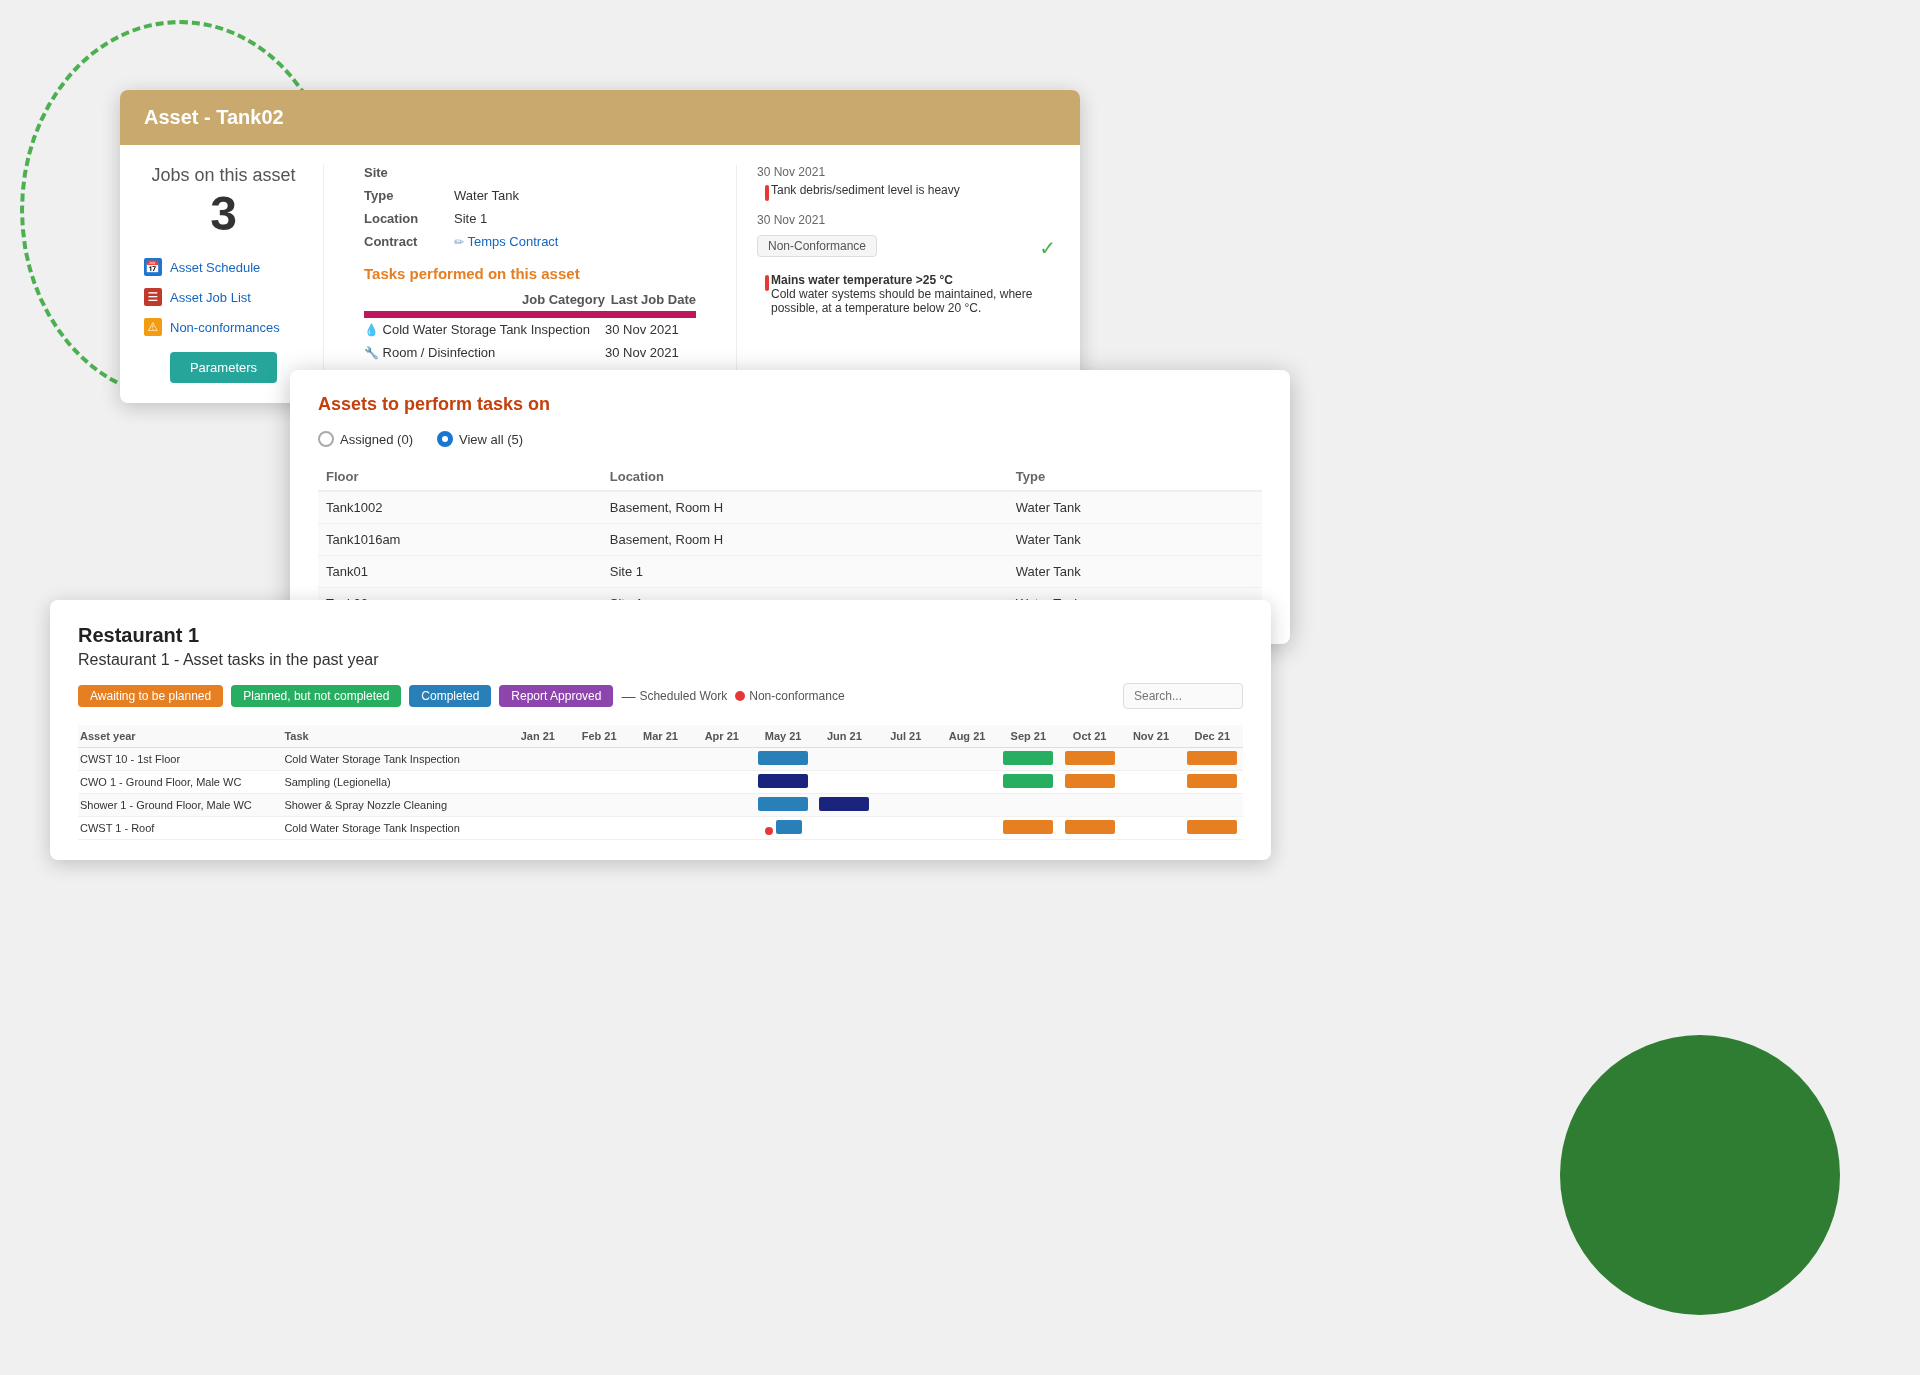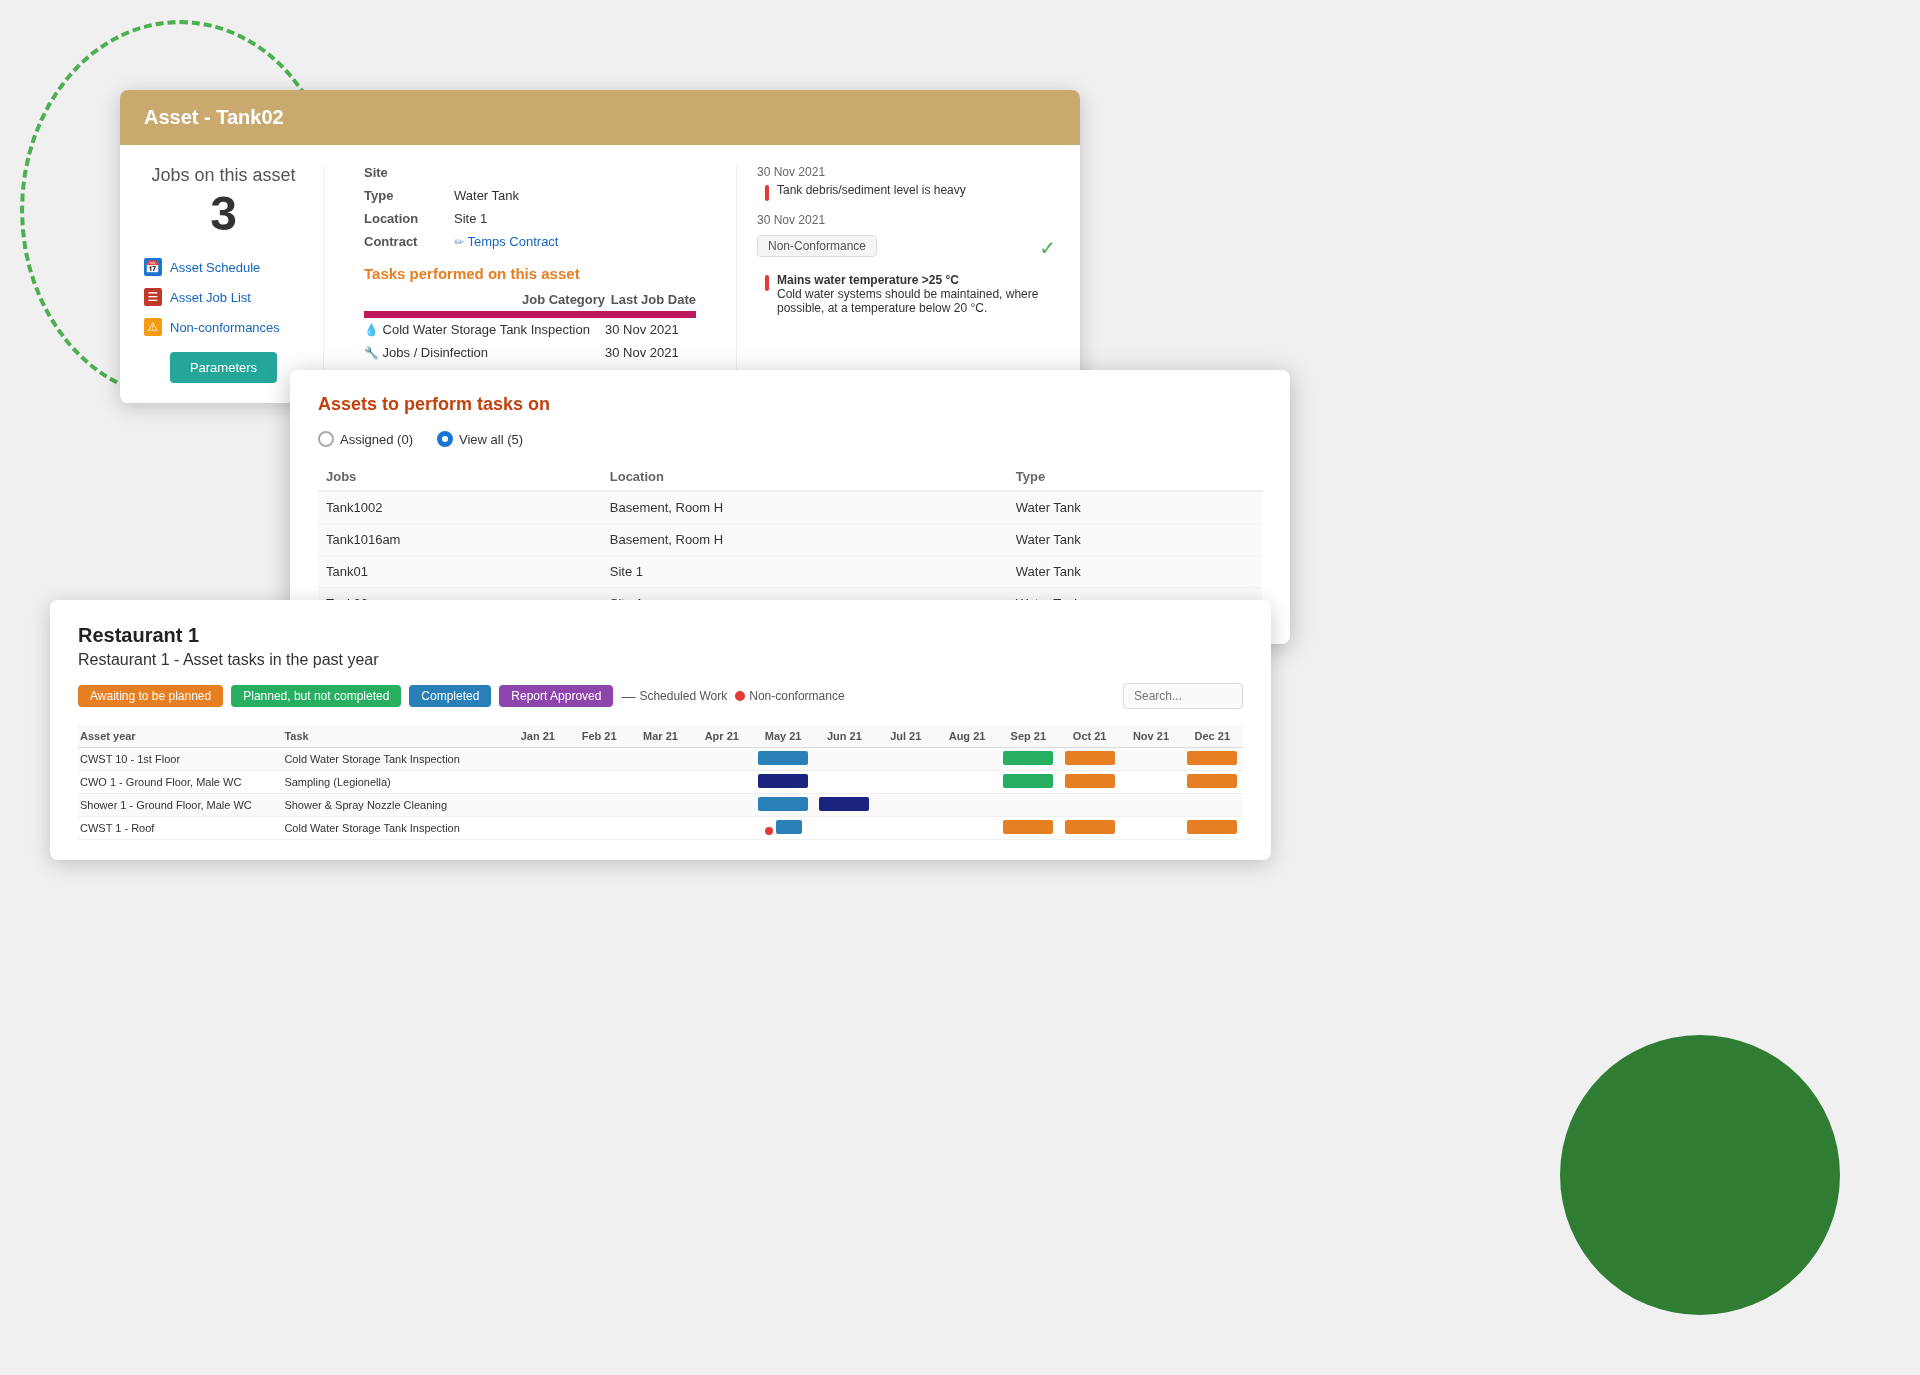--- a/index.html
+++ b/index.html
@@ -191,21 +191,21 @@
 
     .note-date {
       font-size: 12px;
       color: #666;
       margin-bottom: 4px;
     }
 
     .note-item {
       display: flex;
       align-items: flex-start;
-      gap: 8px;
+      gap: 2px;
       margin-bottom: 12px;
       padding-left: 8px;
     }
 
     .note-bar {
       width: 4px;
       min-height: 16px;
       background: #e53935;
       border-radius: 2px;
       flex-shrink: 0;
@@ -541,21 +541,21 @@
             <tr>
               <td>
                 <span style="color:#7b9fc7; font-size:12px;">💧</span>
                 <span>Cold Water Storage Tank Inspection</span>
               </td>
               <td>30 Nov 2021</td>
             </tr>
             <tr>
               <td>
                 <span style="color:#888; font-size:12px;">🔧</span>
-                <span>Jobs / Disinfection</span>
+                <span>Room / Disinfection</span>
               </td>
               <td>30 Nov 2021</td>
             </tr>
           </tbody>
         </table>
       </div>
     </div>
 
     <div class="asset-notes">
       <div class="note-date">30 Nov 2021</div>
@@ -588,21 +588,21 @@
       <span>Assigned (0)</span>
     </div>
     <div class="radio-option">
       <div class="radio-dot selected"></div>
       <span>View all (5)</span>
     </div>
   </div>
   <table class="assets-table">
     <thead>
       <tr>
-        <th>Jobs</th>
+        <th>Floor</th>
         <th>Location</th>
         <th>Type</th>
       </tr>
     </thead>
     <tbody>
       <tr class="timeline-row">
         <td>Tank1002</td>
         <td>Basement, Room H</td>
         <td>Water Tank</td>
       </tr>

